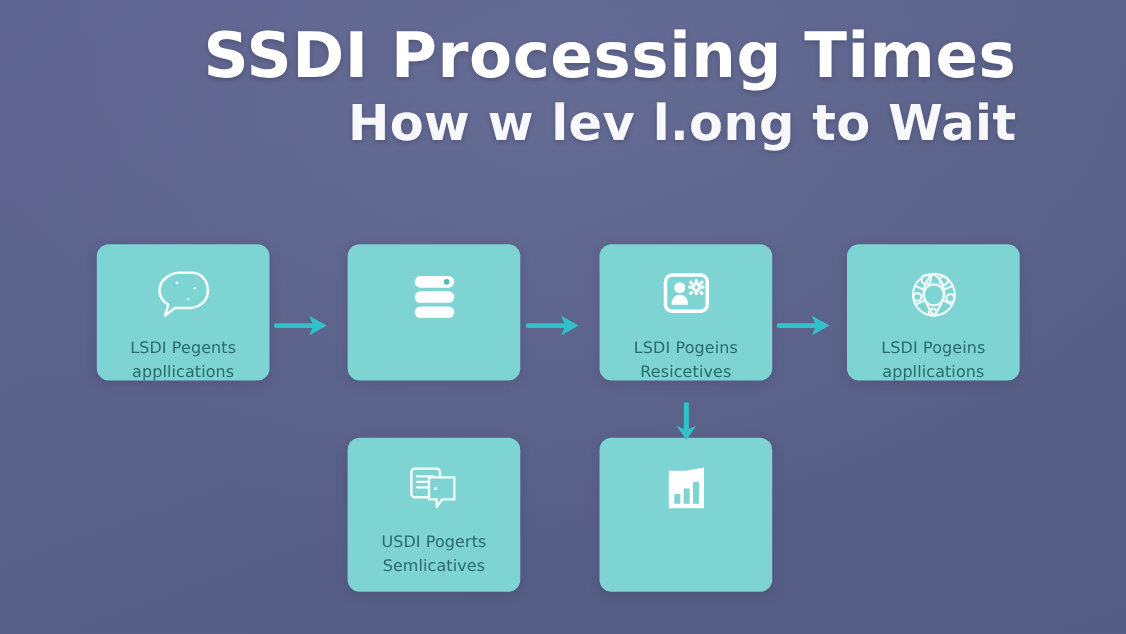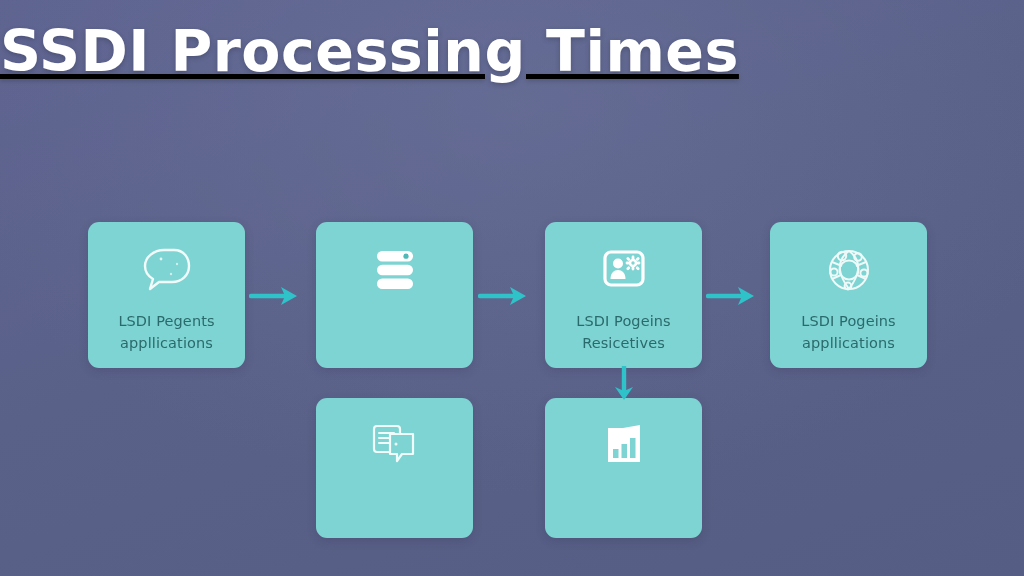--- a/index.html
+++ b/index.html
@@ -22,22 +22,21 @@
       linear-gradient(160deg, #5e6490 0%, #5a6189 45%, #565d84 100%);
     overflow: hidden;
   }
 
   
   .header {
     position: absolute;
     left: 0;
     top: 22px;
     width: 924px;
-    text-align: left;
-    text-decoration: underline;
+    text-align: right;
   }
   .title {
     font-family: "DejaVu Sans", sans-serif;
     font-weight: bold;
     font-size: 57px;
     line-height: 1.02;
     letter-spacing: 0.5px;
     color: #ffffff;
     margin: 0;
     text-shadow: 0 2px 5px rgba(32,36,60,0.30);
@@ -80,21 +79,21 @@
     letter-spacing: 0.1px;
     white-space: pre-line;
     width: 100%;
     box-sizing: border-box;
   }
 
   
   .row-top .card {
     top: 222px;
     width: 157px;
-    height: 146px;
+    height: 124px;
     padding-top: 22px;
   }
   .row-top .card-icon { height: 52px; }
   .row-top .card-label { margin-top: 14px; }
 
   #card-top-1 { left: 88px; }
   #card-top-2 { left: 316px; }
   #card-top-3 { left: 545px; }
   #card-top-4 { left: 770px; }
 
@@ -130,20 +129,21 @@
     height: 36px;
   }
 </style>
 </head>
 <body>
 
 <div id="infographic">
 
   <div class="header">
     <h1 class="title">SSDI Processing Times</h1>
+    <h2 class="subtitle">How w lev l.ong to Wait</h2>
   </div>
 
   <div class="row-top">
 
     <div class="card" id="card-top-1">
       <div class="card-icon">
         <svg width="50" height="48" viewBox="0 0 50 48" aria-hidden="true">
           <path d="M32 4 C42 4 47 12 47 20 C47 29 40 36 30 36 L17 36 L8 43 L11 33 C6 30 3 25 3 20 C3 11 12 4 22 4 Z" fill="none" stroke="#f2fbfa" stroke-width="2.4" stroke-linejoin="round" stroke-linecap="round"></path>
           <circle cx="19" cy="13" r="1.4" fill="#f2fbfa" opacity="0.85"></circle>
           <circle cx="35" cy="18" r="1.2" fill="#f2fbfa" opacity="0.7"></circle>
@@ -216,20 +216,22 @@
 
     <div class="card" id="card-bot-1">
       <div class="card-icon">
         <svg width="52" height="48" viewBox="0 0 52 48" aria-hidden="true">
           <rect x="5" y="5" width="26" height="26" rx="3" fill="none" stroke="#f1fbfa" stroke-width="2.2"></rect>
           <path d="M10 12 H25 M10 17 H25 M10 22 H21" stroke="#f1fbfa" stroke-width="2" stroke-linecap="round"></path>
           <path d="M21 13 H44 V33 H33 L28 40 L28 33 H21 Z" fill="#7ed4d2" stroke="#f1fbfa" stroke-width="2.2" stroke-linejoin="round"></path>
           <circle cx="27" cy="23" r="1.5" fill="#f1fbfa"></circle>
         </svg>
       </div>
+      <div class="card-label">USDI Pogerts
+Semlicatives</div>
     </div>
 
     <div class="card" id="card-bot-2">
       <div class="card-icon">
         <svg width="50" height="48" viewBox="0 0 50 48" aria-hidden="true">
           <path d="M9 7 L24 7 L41 4 L41 41 L9 41 Z" fill="#ffffff"></path>
           <rect x="14" y="28" width="5.5" height="9" fill="#7ed4d2"></rect>
           <rect x="22.5" y="23" width="5.5" height="14" fill="#7ed4d2"></rect>
           <rect x="31" y="17" width="5.5" height="20" fill="#7ed4d2"></rect>
         </svg>

